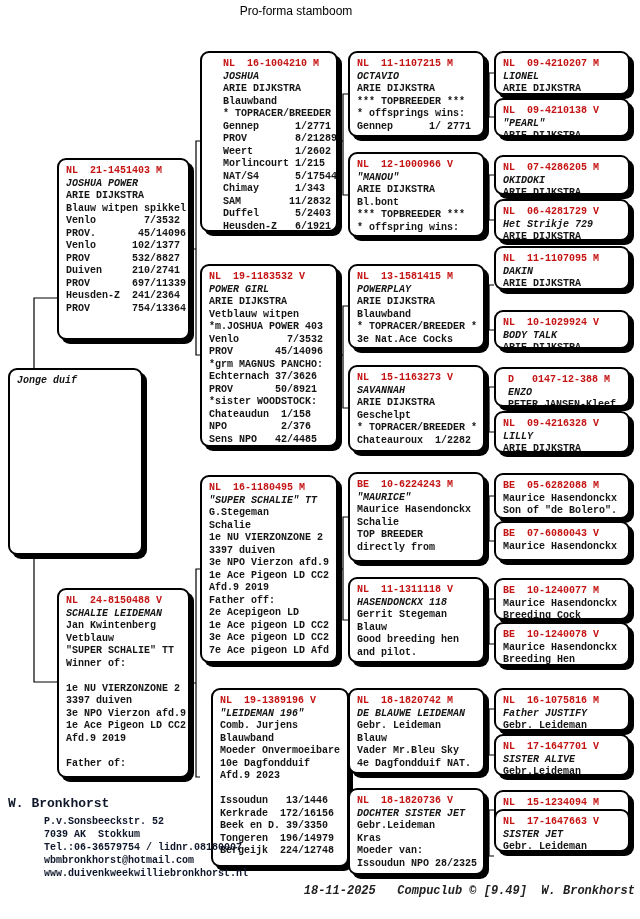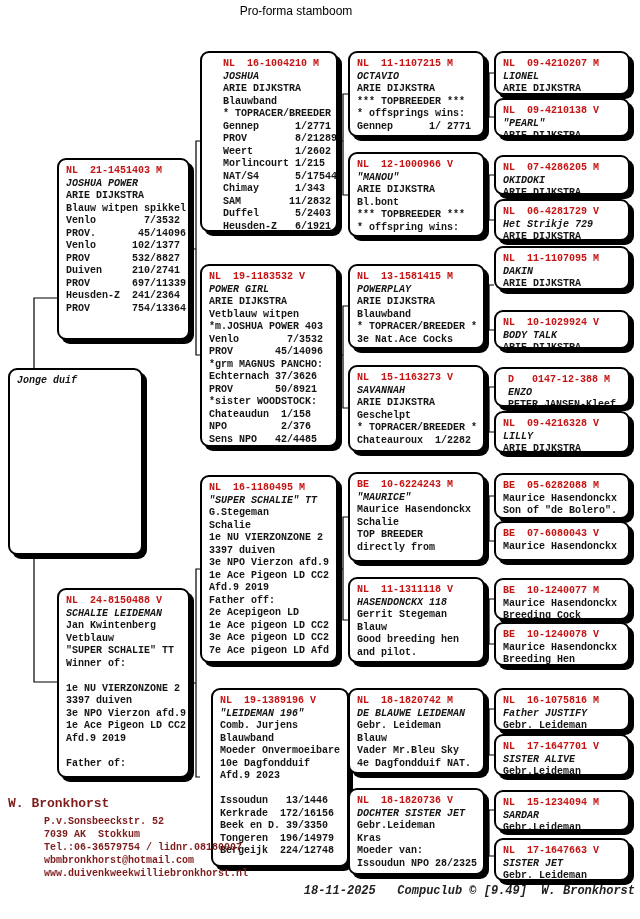--- a/index.html
+++ b/index.html
@@ -7,21 +7,21 @@
         font-family:"Liberation Mono","DejaVu Sans Mono",monospace;}
   .title{position:absolute;top:4px;left:0;width:592px;text-align:center;
          font-family:"Liberation Sans","DejaVu Sans",sans-serif;font-size:12px;color:#000;}
   .lines-svg{position:absolute;left:0;top:0;z-index:0;}
   .pbox{position:absolute;box-sizing:border-box;background:#fff;border:2px solid #000;
         border-radius:9px;box-shadow:4px 4px 0 #000;padding:5px 3px 2px 7px;
         font-weight:700;font-size:10px;color:#151515;overflow:hidden;z-index:1;}
   .bl{white-space:pre;line-height:12.5px;min-height:12.5px;}
   .bl.ring{color:#c41414;}
   .bl.name{font-style:italic;}
-  .owner{position:absolute;left:8px;top:796px;z-index:1;color:#7f1d1d;}
+  .owner{position:absolute;left:8px;top:796px;z-index:1;color:#0f172a;}
   .owner-name{font-size:13px;font-weight:700;line-height:16px;margin-bottom:3px;}
   .owner-line{font-size:10px;font-weight:700;line-height:13px;white-space:pre;padding-left:36px;}
   .credit{position:absolute;right:5px;top:884px;font-size:12px;font-style:italic;
           font-weight:700;color:#222;z-index:1;white-space:pre;}
 </style>
 </head>
 <body>
 
 <div class="page">
   <div class="title">Pro-forma stamboom</div>
@@ -273,21 +273,21 @@
       <div class="pbox" style="left: 494px; top: 734px; width: 136px; height: 42px;">
         <div class="bl ring">NL  17-1647701 V</div>
         <div class="bl name">SISTER ALIVE</div>
         <div class="bl">Gebr.Leideman</div>
       </div>
       <div class="pbox" style="left: 494px; top: 790px; width: 136px; height: 41px;">
         <div class="bl ring">NL  15-1234094 M</div>
         <div class="bl name">SARDAR</div>
         <div class="bl">Gebr.Leideman</div>
       </div>
-      <div class="pbox" style="left: 494px; top: 838px; width: 136px; height: 43px;">
+      <div class="pbox" style="left: 494px; top: 809px; width: 136px; height: 43px;">
         <div class="bl ring">NL  17-1647663 V</div>
         <div class="bl name">SISTER JET</div>
         <div class="bl">Gebr. Leideman</div>
       </div>
     </div>
 
   <div class="owner">
     <div class="owner-name">W. Bronkhorst</div>
     <div class="owner-line">P.v.Sonsbeeckstr. 52</div>
     <div class="owner-line">7039 AK  Stokkum</div>

